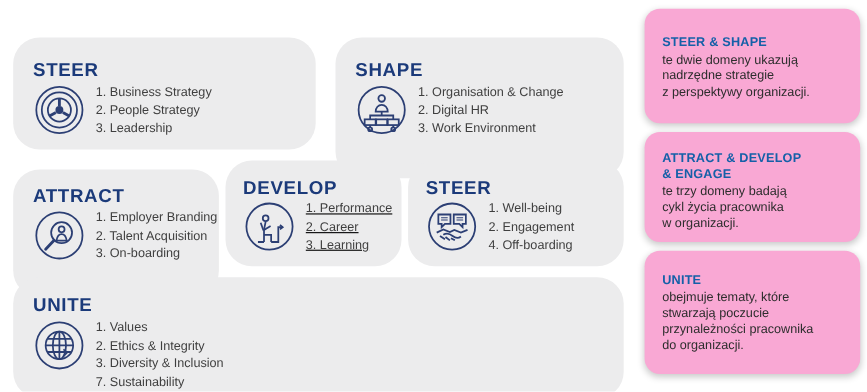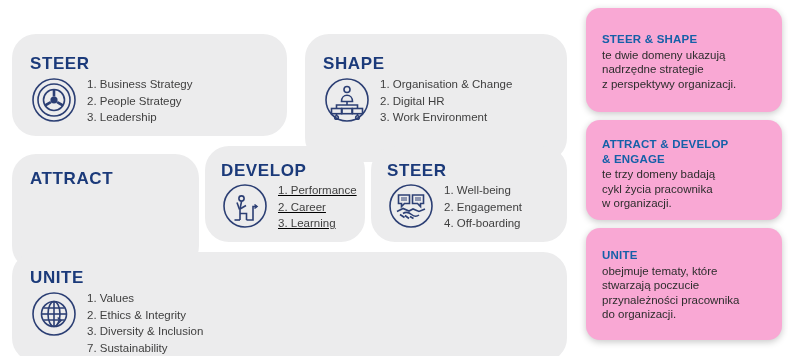--- a/index.html
+++ b/index.html
@@ -129,20 +129,36 @@
       <ul class="items">
         <li>1. Organisation &amp; Change</li>
         <li>2. Digital HR</li>
         <li>3. Work Environment</li>
       </ul>
     </div>
   </div>
 
   <div class="card" style="left:12px;top:130px;width:187px;height:116px;">
     <div class="card-title" style="left:18px;top:16px;">ATTRACT</div>
+    <div class="card-body" style="left:18px;top:36px;">
+      <span class="icon-wrap">
+        <svg viewBox="0 0 48 48" fill="none" stroke="#2c3f74" stroke-width="1.6">
+          <circle cx="24" cy="24" r="21"></circle>
+          <circle cx="26" cy="21.5" r="9.5"></circle>
+          <path d="M19.2 28.5 L11.5 36.5" stroke-width="2.6" stroke-linecap="round"></path>
+          <circle cx="26" cy="18.5" r="2.7"></circle>
+          <path d="M21.3 28.8 c.6-3.6 2.4-6 4.7-6 s4.1 2.4 4.7 6 z"></path>
+        </svg>
+      </span>
+      <ul class="items">
+        <li>1. Employer Branding</li>
+        <li>2. Talent Acquisition</li>
+        <li>3. On-boarding</li>
+      </ul>
+    </div>
   </div>
 
   <div class="card" style="left:205px;top:122px;width:160px;height:96px;">
     <div class="card-title" style="left:16px;top:16px;">DEVELOP</div>
     <div class="card-body" style="left:16px;top:36px;text-decoration:underline;">
       <span class="icon-wrap">
         <svg viewBox="0 0 48 48" fill="none" stroke="#2c3f74" stroke-width="1.6">
           <circle cx="24" cy="24" r="21"></circle>
           <circle cx="20.5" cy="16.5" r="2.6"></circle>
           <path d="M20.5 19.5 L19 27 L19 38"></path>

